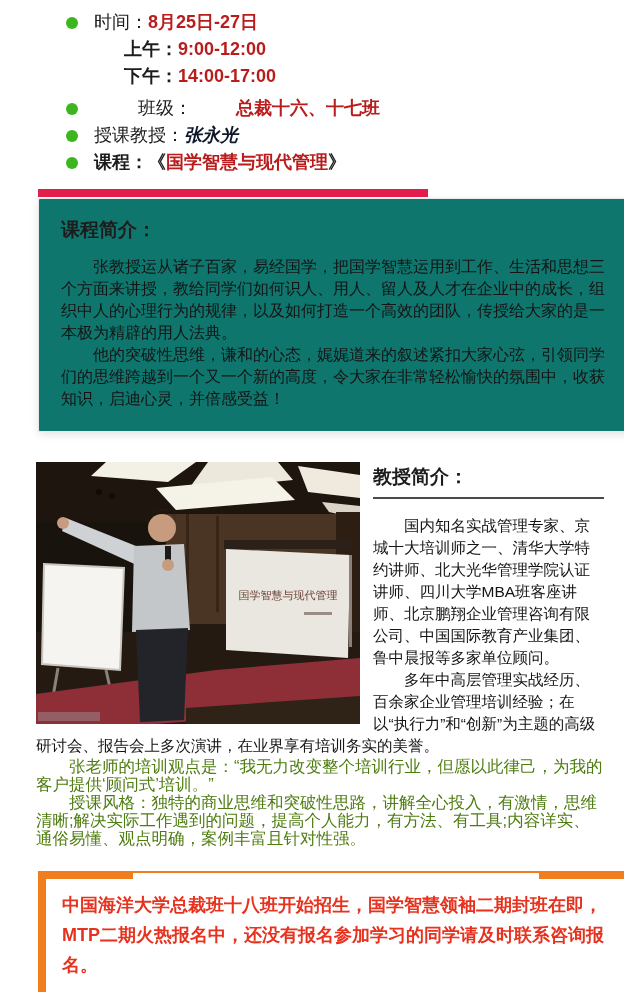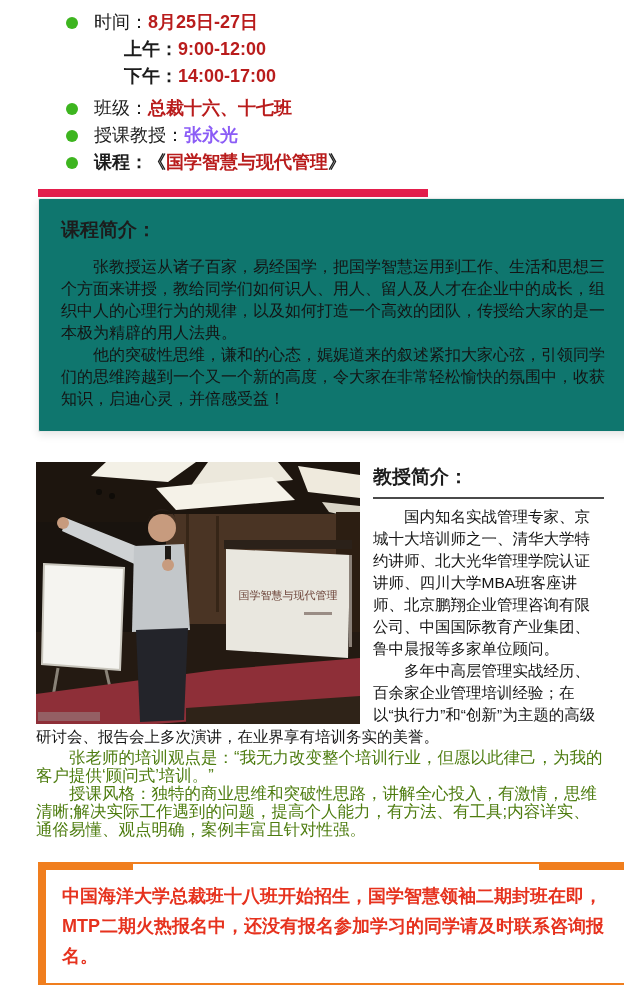--- a/index.html
+++ b/index.html
@@ -6,48 +6,48 @@
   html,body { background:#fff; }
   .page {
     position:relative; width:608px; height:992px; margin:0 auto;
     background:#ffffff; overflow:hidden;
     font-family:"Liberation Sans","DejaVu Sans",sans-serif;
     color:#1c1c1c;
   }
   
   .info-list { list-style:none; padding:9px 20px 0 50px; }
   .info-row { display:flex; align-items:center; font-size:18px; line-height:27px; }
-  .info-row.gap-above { margin-top:5px; }
+  .info-row.gap-above { margin-top:5px;gap:44px; }
   .bullet {
     flex:0 0 auto; width:12px; height:12px; border-radius:50%;
     background:#3db51f; margin-right:16px;
   }
   .sub-row { padding-left:58px; font-size:18px; line-height:27px; }
   .lbl { color:#1c1c1c; }
   .lbl-b { font-weight:bold; color:#1c1c1c; }
   .val-red { font-weight:bold; color:#b91c1c; }
-  .val-dark { font-weight:bold; color:#8b5cf6; }
+  .val-dark { font-weight:bold; color:#0f172a;font-style:italic; }
   
   .divider { width:390px; height:8px; background:#e41e4c; margin:13px 0 0 22px; }
   
   .card {
     width:596px; margin:1px 0 0 22px;
     background:#0f766e; border:1px solid #e8e8e8; border-radius:2px;
     box-shadow:0 3px 8px rgba(0,0,0,.10);
     padding:18px 22px 21px 22px;
   }
   .card-title { font-size:19px; font-weight:bold; margin-bottom:13px; }
   .card p { font-size:16px; line-height:22px; text-indent:2em; color:#141414; }
   
   .prof { margin:30px 20px 0 20px; }
   .photo { float:left; width:324px; height:262px; margin-right:13px; background:#241a12; }
   .photo svg { display:block; width:324px; height:262px; }
   .prof-title {
     overflow:hidden; font-size:19px; font-weight:bold;
-    padding:2px 0 7px 0; border-bottom:2px solid #4a4a4a; margin-bottom:7px;
+    padding:2px 0 7px 0; border-bottom:2px solid #4a4a4a; margin-bottom:16px;
   }
   .col-p { font-size:15.5px; line-height:22px; text-indent:2em; color:#141414; }
   .wide-p { font-size:16.5px; line-height:18px; text-indent:2em; color:#4d7c0f; }
   
   .notice {
     position:relative; width:596px; margin:24px 0 0 22px;
     border:2px solid #f07e1e; border-left-width:8px; border-right-width:8px;
     padding:17px 12px 12px 16px; min-height:117px;
   }
   .notice p { font-size:18px; font-weight:bold; line-height:30px; color:#e6321e; }

